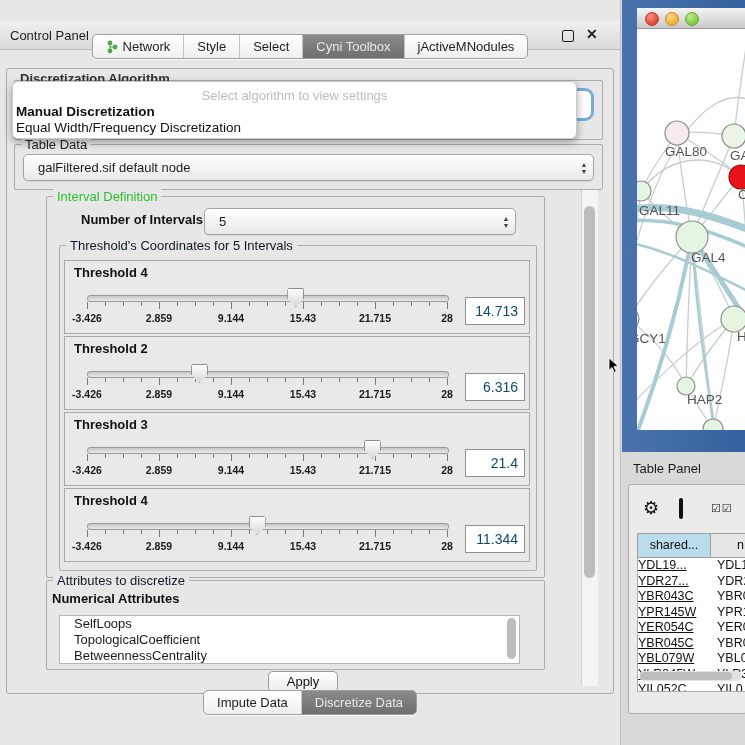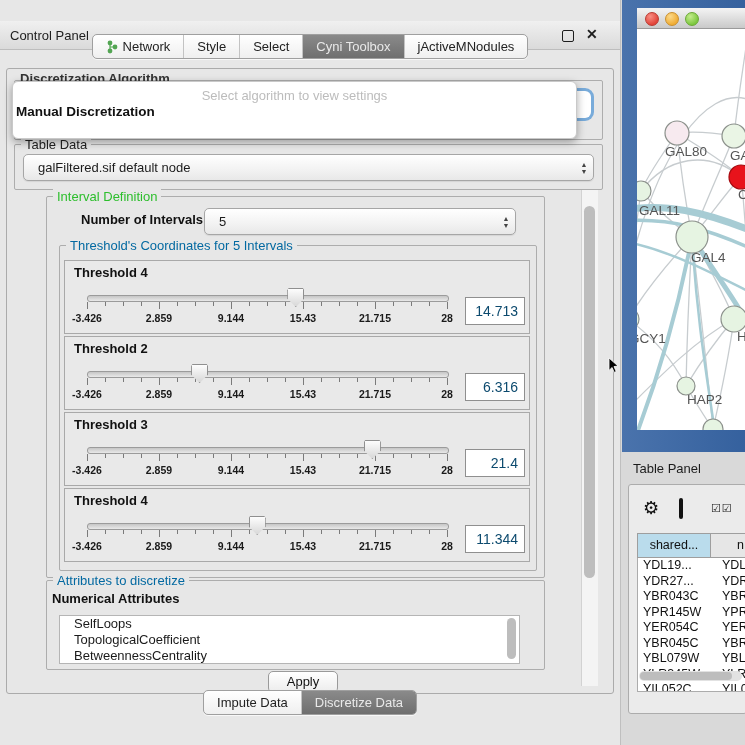--- a/index.html
+++ b/index.html
@@ -18,21 +18,21 @@
           background:linear-gradient(#FFFFFF,#EFEFEF);box-shadow:0 1px 0 rgba(255,255,255,.7);height:23px;}
   .seg{display:flex;align-items:center;gap:5px;padding:0 13px;font-size:13px;color:#222;
        border-right:1px solid #C3C3C3;white-space:nowrap;}
   .seg:last-child{border-right:none;}
   .seg.sel{background:linear-gradient(#8A8A8A,#6F6F6F);color:#E9E9E9;}
   .outerbox{left:6px;top:68px;width:606px;height:624px;border:1px solid #ABABAB;border-radius:3px;background:#E7E7E7;}
   
   .group{border:1px solid #ADADAD;border-radius:2px;background:#E7E7E7;}
   .legend{position:absolute;top:-8px;left:6px;background:#E7E7E7;padding:0 4px;font-size:13px;white-space:nowrap;}
   .lg-green{color:#2CBE2C;}
-  .lg-blue{color:#0369a1;}
+  .lg-blue{color:#0f172a;}
   
   .combo{background:linear-gradient(#FFFFFF,#F2F2F2 60%,#E8E8E8);border:1px solid #A6A6A6;border-radius:5px;
          font-size:13px;color:#1c1c1c;display:flex;align-items:center;box-shadow:0 1px 1px rgba(0,0,0,.08);}
   .combo .txt{padding-left:14px;flex:1;overflow:hidden;white-space:nowrap;}
   .stepper{width:18px;text-align:center;color:#444;font-size:7px;line-height:7px;}
   
   .popup{left:12px;top:81px;width:563px;height:56px;background:#FFFFFF;border:1px solid #C9C9C9;
          border-radius:6px;box-shadow:0 3px 8px rgba(0,0,0,.35);z-index:6;text-decoration:underline;}
   .pop-hint{top:6px;left:0;width:100%;text-align:center;font-size:13px;color:#BCBCBC;}
   .pop-item{left:3px;font-size:13.5px;color:#111;white-space:nowrap;}
@@ -68,21 +68,21 @@
   .colicon{width:15px;height:15px;border:2px solid #111;border-radius:2px;position:relative;}
   .colicon:before{content:"";position:absolute;left:50%;top:0;width:2px;height:100%;background:#111;}
   .checks{font-size:11px;color:#111;letter-spacing:1px;}
   .tbl{position:absolute;left:8px;top:48px;width:110px;overflow:hidden;}
   .tbl-head{display:flex;height:23px;border:1px solid #9E9E9E;background:#E6E6E6;}
   .th1{width:72px;background:#BADCEC;border-right:1px solid #9E9E9E;text-align:center;font-size:12.5px;
        line-height:22px;color:#111;}
   .th2{flex:1;text-align:right;font-size:12.5px;line-height:22px;color:#111;padding-right:2px;}
   .tbl-body{background:#FFF;border:1px solid #ACACAC;border-top:none;height:133px;overflow:hidden;}
   .trow{display:flex;height:15.5px;font-size:12.5px;color:#111;}
-  .td1{width:72px;padding-left:5px;white-space:nowrap;overflow:hidden;}
+  .td1{width:72px;white-space:nowrap;overflow:hidden;text-decoration:underline;}
   .td2{flex:1;padding-left:7px;white-space:nowrap;overflow:hidden;}
   .hscroll{position:absolute;left:10px;top:186px;width:103px;height:10px;background:#E2E2E2;border-radius:5px;}
   .hthumb{position:absolute;left:1px;top:1px;width:92px;height:8px;background:#BDBDBD;border-radius:4px;}
 </style>
 </head>
 <body>
 
 <div id="stage">
 
   <div class="abs cpanel">
@@ -123,20 +123,21 @@
 
     <div class="abs outerbox"></div>
 
     <div class="abs group" style="left:14px;top:80px;width:587px;height:58px;"></div>
     <span class="abs" style="left:20px;top:71px;font-size:13px;font-weight:bold;color:#333;z-index:1;">Discretization Algorithm</span>
     <div class="abs focus-combo"></div>
 
     <div class="abs popup">
       <div class="abs pop-hint">Select algorithm to view settings</div>
       <div class="abs pop-item" style="top:22px;font-weight:bold;">Manual Discretization</div>
+      <div class="abs pop-item" style="top:38px;">Equal Width/Frequency Discretization</div>
     </div>
 
     <div class="abs group" style="left:14px;top:144px;width:587px;height:44px;">
       <span class="legend" style="color:#222;">Table Data</span>
       <div class="combo" style="position:absolute;left:8px;top:9px;width:569px;height:25px;">
         <span class="txt">galFiltered.sif default node</span>
         <span class="stepper">▲<br>▼</span>
       </div>
     </div>
 

